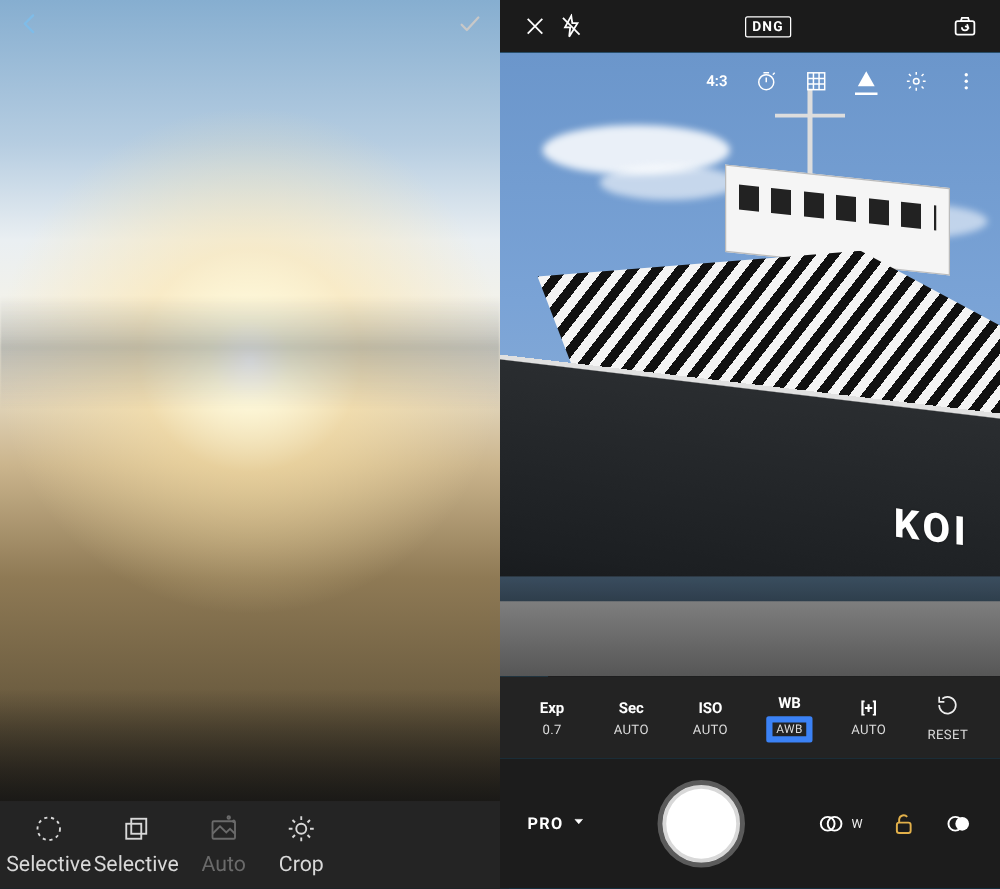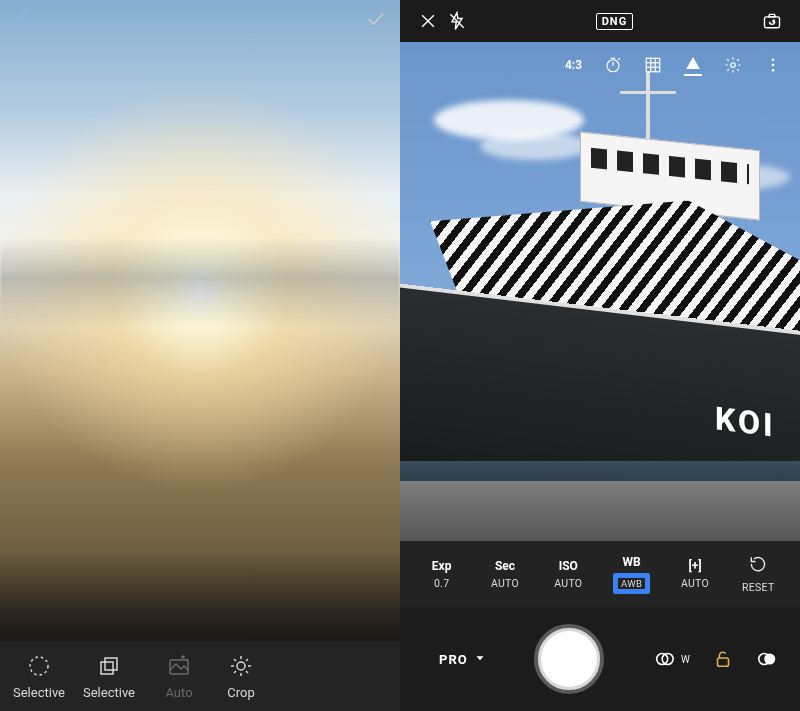--- a/index.html
+++ b/index.html
@@ -19,21 +19,21 @@
   }
   .left .photo::after{ 
     content:""; position:absolute; left:0; right:0; top:37%; height:14%;
     background: linear-gradient(180deg, rgba(90,100,110,0.0) 0%, rgba(80,90,100,0.35) 45%, rgba(70,75,70,0) 100%);
     filter: blur(1px);
   }
   .left .fog { position:absolute; left:0; right:0; bottom:70px; height:90px;
     background: linear-gradient(180deg, rgba(0,0,0,0) 0%, rgba(20,20,20,0.85) 100%); }
   .left .toolbar { position: absolute; bottom: 0; left: 0; right: 0; height: 70px;
     background:#242424; display:flex; align-items:center; padding:0 6px; gap: 4px; }
-  .tool { flex: 0 0 auto; width: 66px; display:flex; flex-direction:column; align-items:center; justify-content:center; color:#d8d8d8; font-size:13px; gap:6px; cursor:pointer; }
+  .tool { flex: 0 0 auto; width: 66px; display:flex; flex-direction:column; align-items:center; justify-content:center; color:#d8d8d8; font-size:17px; gap:6px; cursor:pointer; }
   .tool.dim { color:#6a6a6a; }
   .tool .ico { width:26px; height:26px; display:flex; align-items:center; justify-content:center; }
   .tool svg { width:24px; height:24px; stroke:#d8d8d8; fill:none; stroke-width:1.5; }
   .tool.dim svg { stroke:#6a6a6a; }
   .tool:last-child { width: 50px; }
 
   
   .right .ship {
     position:absolute; top:42px; left:0; right:0; bottom:170px; overflow:hidden;
     background: linear-gradient(180deg,#6b96cb 0%, #7aa3d6 40%, #8aaed8 70%, #6c7d8e 100%);
@@ -77,21 +77,21 @@
   .cam-opts .dots svg { fill:#fff; stroke:none; }
 
   .settings-row { position:absolute; left:0; right:0; bottom:104px; height:66px; background:#232323; display:flex; align-items:center; justify-content:space-around; padding:0 10px; }
   .sett { display:flex; flex-direction:column; align-items:center; color:#eee; font-size:11px; gap:4px; cursor:pointer; min-width:48px; }
   .sett .k { font-weight:700; font-size:12px; color:#fff; }
   .sett .v { font-size:10.5px; color:#dcdcdc; letter-spacing:0.3px; }
   .sett .box { border:5px solid #3b82f6; padding:0 3px; border-radius:2px; font-size:9.5px; }
   .sett svg { width:20px; height:20px; stroke:#eee; fill:none; stroke-width:1.6; }
 
   .shutter-row { position:absolute; left:0; right:0; bottom:0; height:104px; background:#1c1c1c; display:flex; align-items:center; justify-content:space-between; padding:0 22px; }
-  .mode { color:#fff; font-size:13px; font-weight:700; display:flex; align-items:center; gap:6px; cursor:pointer; letter-spacing:1px;margin-left:17px; }
+  .mode { color:#fff; font-size:13px; font-weight:700; display:flex; align-items:center; gap:6px; cursor:pointer; letter-spacing:1px; }
   .mode svg{ width:12px; height:12px; stroke:#fff; fill:#fff; }
   .shutter { width:70px; height:70px; border-radius:50%; background:#fff; border:4px solid #5b5b5b; box-shadow:0 0 0 3px #d8d8d8 inset; cursor:pointer; }
   .aux { display:flex; align-items:center; gap:22px; }
   .aux .icon-btn svg { width:22px; height:22px; }
   .aux .w-label { font-size:10px; color:#eee; margin-left:-16px; }
   .gold svg { stroke:#e2b04a; }
 </style>
 </head>
 <body>
 

